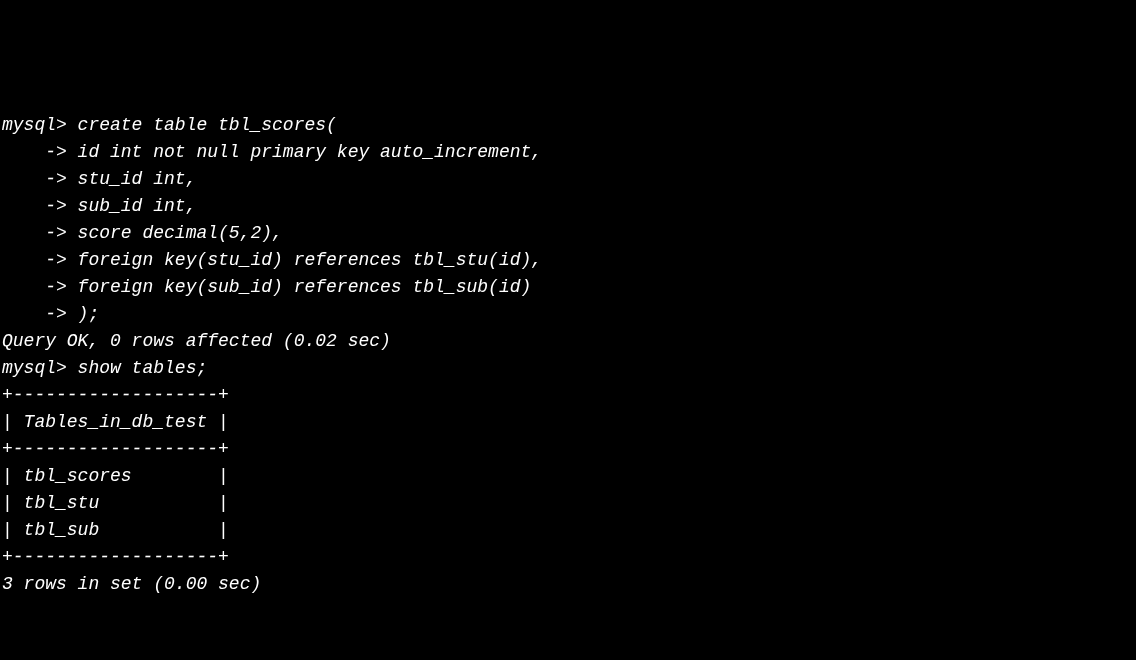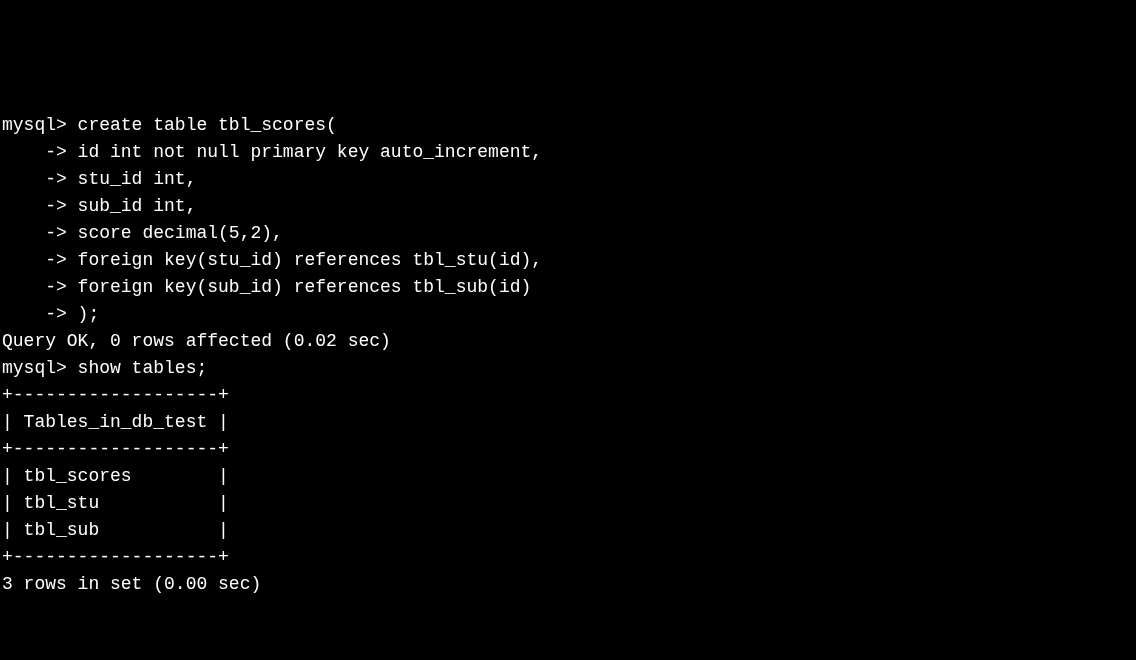--- a/index.html
+++ b/index.html
@@ -14,20 +14,21 @@
       font-size: 18px;
       line-height: 1.5;
       padding: 4px 2px;
       width: 1136px;
       height: 660px;
       white-space: pre;
       overflow: hidden;
     }
     .terminal-line {
       display: block;
+      font-style: italic;
     }
   </style>
 </head>
 <body>
 
 
 
 <div><span class="terminal-line">mysql&gt; create table tbl_scores(</span><span class="terminal-line">    -&gt; id int not null primary key auto_increment,</span><span class="terminal-line">    -&gt; stu_id int,</span><span class="terminal-line">    -&gt; sub_id int,</span><span class="terminal-line">    -&gt; score decimal(5,2),</span><span class="terminal-line">    -&gt; foreign key(stu_id) references tbl_stu(id),</span><span class="terminal-line">    -&gt; foreign key(sub_id) references tbl_sub(id)</span><span class="terminal-line">    -&gt; );</span><span class="terminal-line">Query OK, 0 rows affected (0.02 sec)</span><span class="terminal-line"></span><span class="terminal-line">mysql&gt; show tables;</span><span class="terminal-line">+-------------------+</span><span class="terminal-line">| Tables_in_db_test |</span><span class="terminal-line">+-------------------+</span><span class="terminal-line">| tbl_scores        |</span><span class="terminal-line">| tbl_stu           |</span><span class="terminal-line">| tbl_sub           |</span><span class="terminal-line">+-------------------+</span><span class="terminal-line">3 rows in set (0.00 sec)</span></div>
 
 

